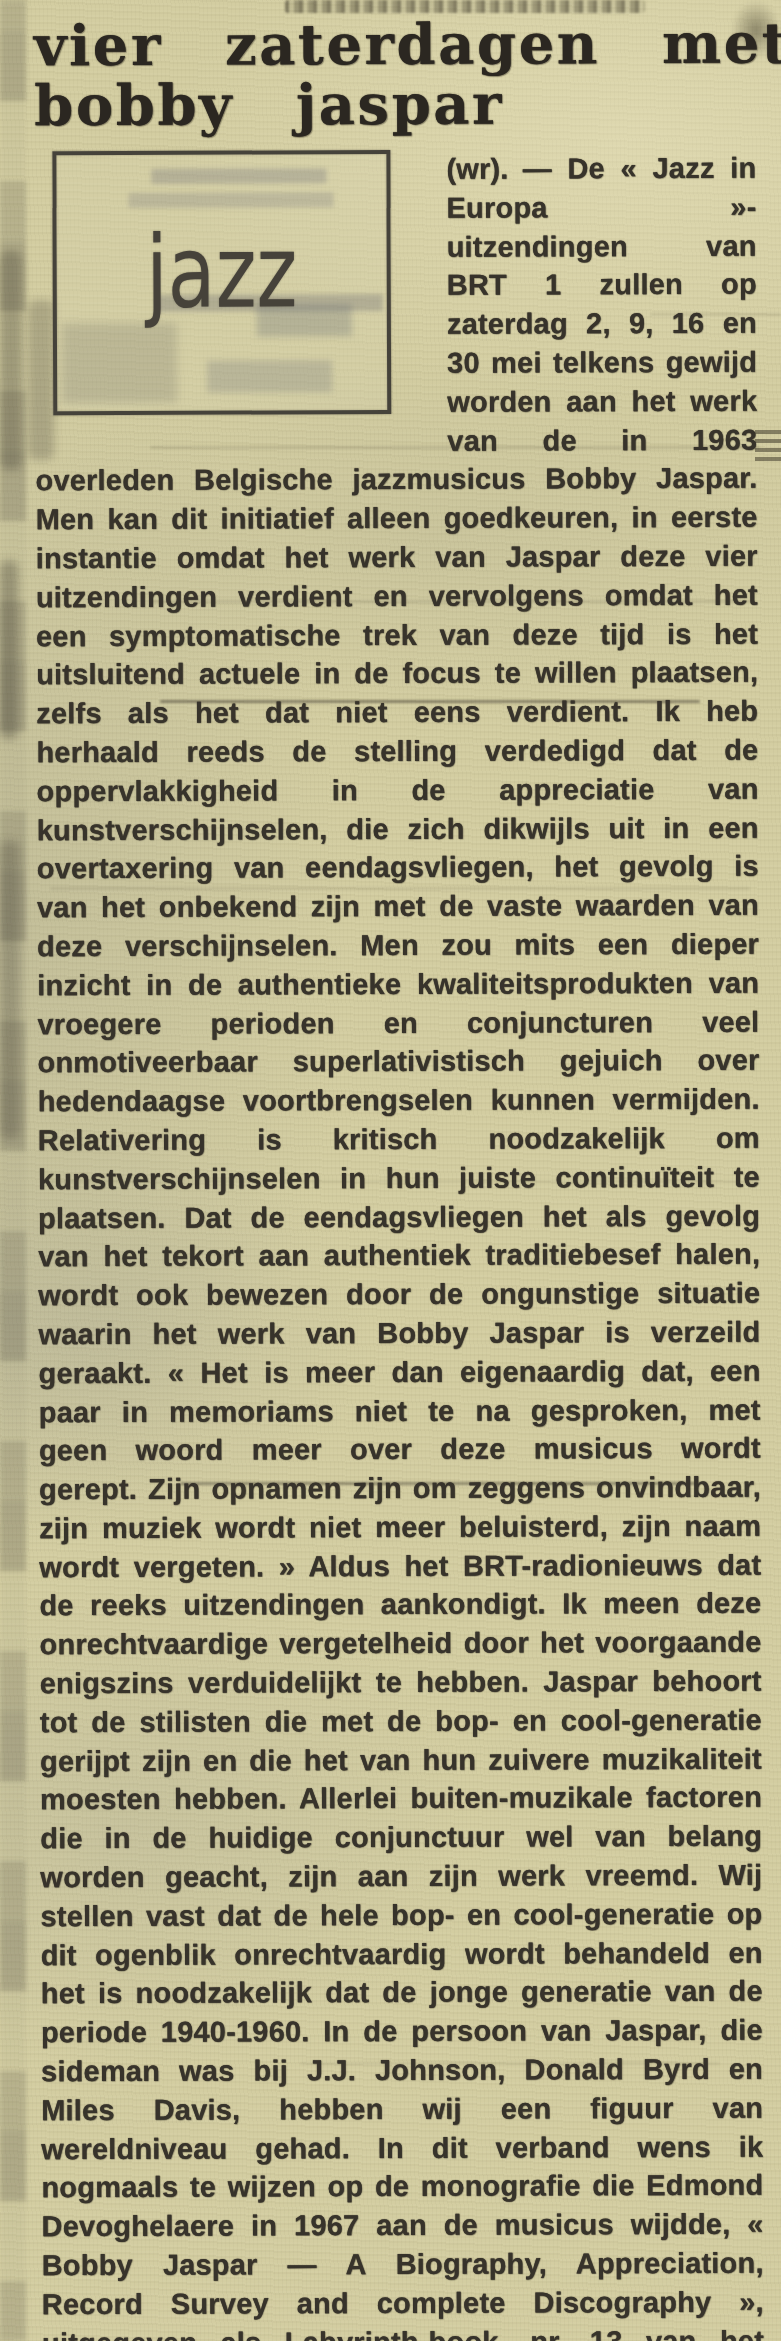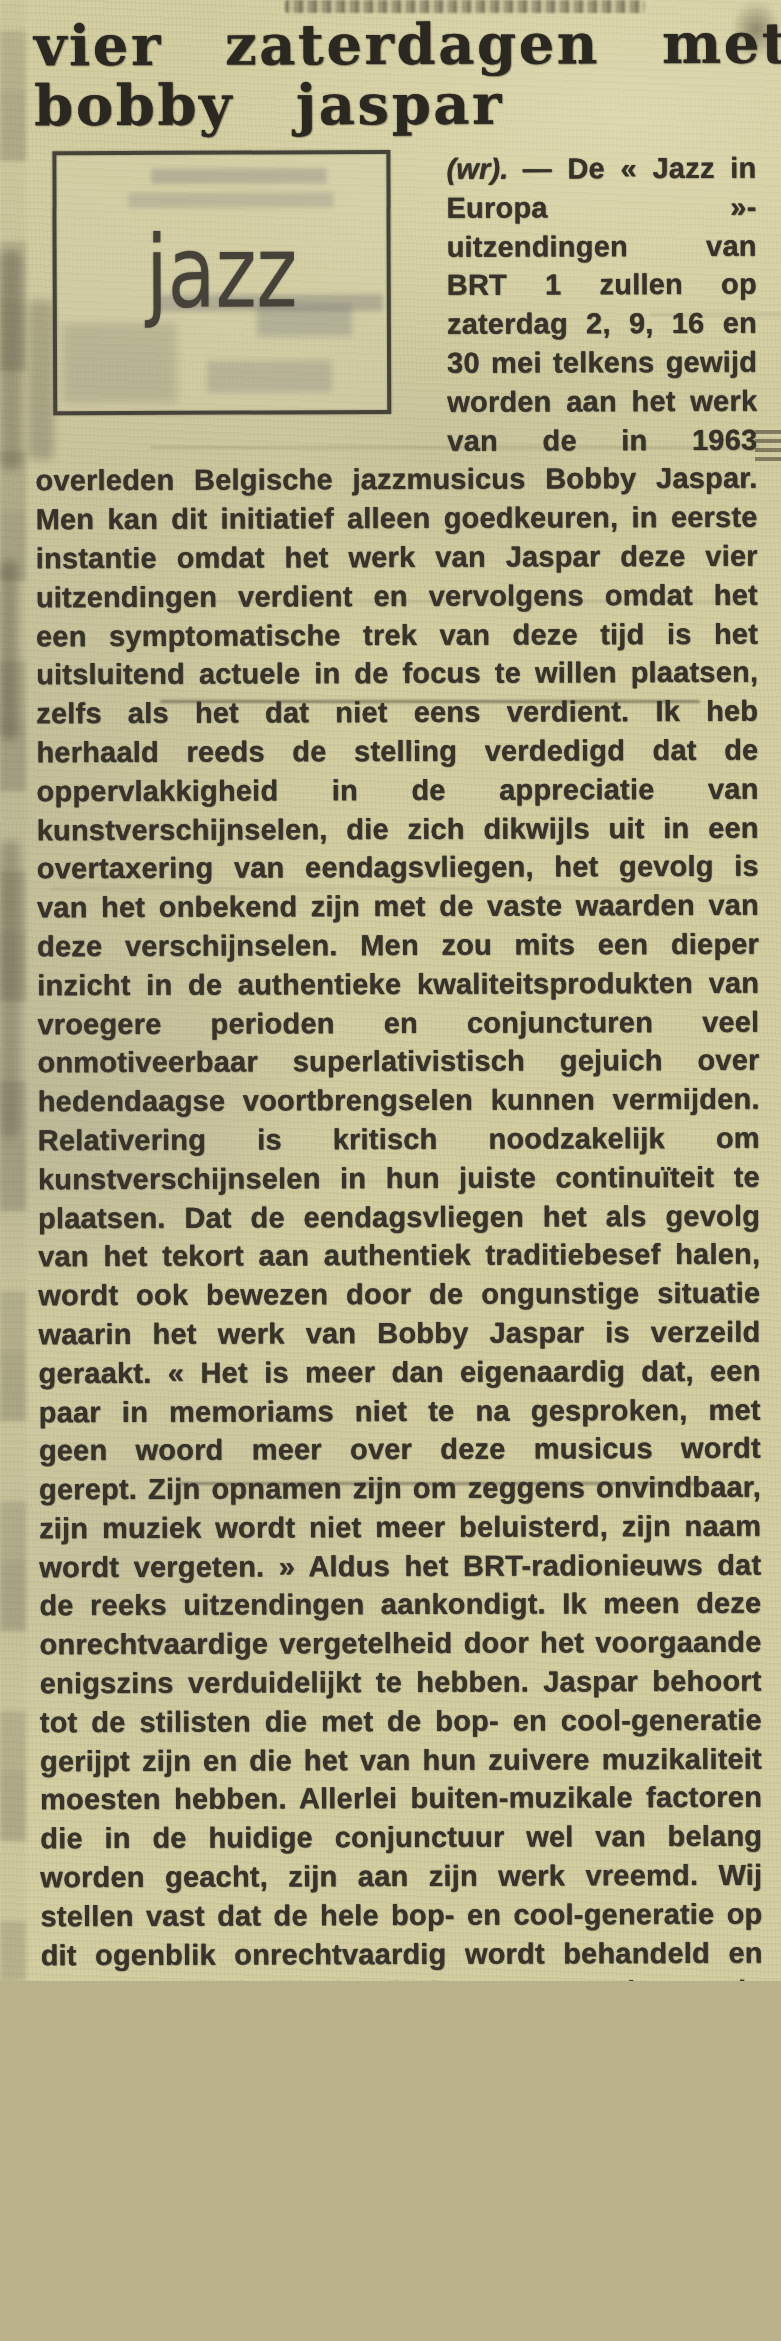--- a/index.html
+++ b/index.html
@@ -3,21 +3,21 @@
 <meta charset="utf-8">
 <style>
   html, body {
     margin: 0;
     padding: 0;
     background: #b9b28a;
   }
   .page {
     position: relative;
     width: 781px;
-    height: 1981px;
+    height: 2341px;
     overflow: hidden;
     background-color: var(--paper, #d3cda1);
     background-image:
       radial-gradient(700px 400px at 80% 6%, rgba(248,242,210,0.30), transparent 65%),
       radial-gradient(420px 300px at 10% 57%, rgba(105,110,125,0.14), transparent 70%),
       radial-gradient(500px 350px at 16% 78%, rgba(110,115,125,0.12), transparent 70%),
       radial-gradient(600px 260px at 55% 23%, rgba(118,118,108,0.10), transparent 70%),
       radial-gradient(500px 900px at 0% 40%, rgba(90,95,100,0.14), transparent 70%),
       repeating-linear-gradient(2deg, rgba(80,70,40,0.035) 0 2px, rgba(255,255,235,0.035) 2px 4px, transparent 4px 7px),
       repeating-linear-gradient(88deg, rgba(60,55,35,0.03) 0 1px, transparent 1px 4px);
@@ -78,21 +78,20 @@
     font-size: 29px;
     line-height: 38.8px;
     font-weight: 700;
     letter-spacing: 0.2px;
     word-spacing: 2px;
     text-align: justify;
     color: var(--ink, #37332b);
     text-shadow: 0 0 1.1px rgba(50,45,35,0.85), 0.6px 0.6px 0.8px rgba(50,45,35,0.35);
   }
   .lead-in {
-    font-style: italic;
     margin-right: 14px;
   }
 
   
   .stain { position: absolute; pointer-events: none; }
   .smudge-top {
     left: 285px; top: 0; width: 360px; height: 13px;
     background: repeating-linear-gradient(90deg, rgba(45,40,28,0.65) 0 4px, rgba(45,40,28,0.12) 4px 9px, rgba(45,40,28,0.45) 9px 14px);
     filter: blur(1px);
     border-radius: 3px;

